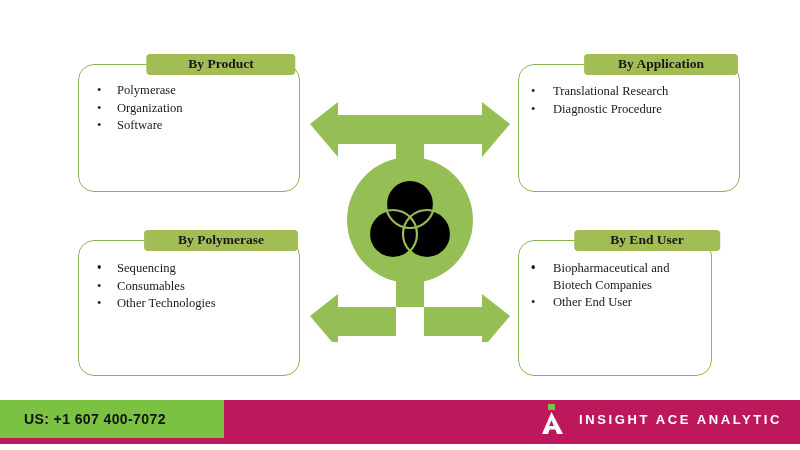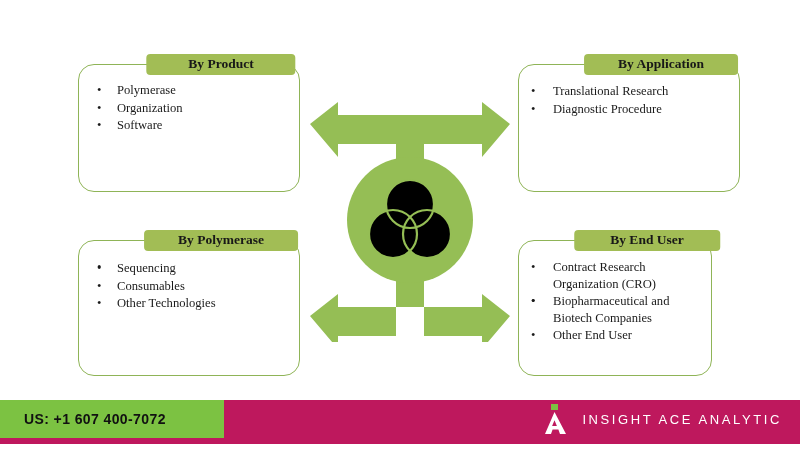--- a/index.html
+++ b/index.html
@@ -143,21 +143,21 @@
     top: 0;
     height: 38px;
     display: flex;
     align-items: center;
     gap: 14px;
   }
   #brand-name {
     color: #ffffff;
     font-family: "Liberation Sans", sans-serif;
     font-size: 13px;
-    font-weight: normal;
+    font-weight: bold;
     letter-spacing: 2.6px;
     white-space: nowrap;
   }
   #brand-mark { display: block; }
 </style>
 </head>
 <body>
 
 <div id="page">
 
@@ -185,21 +185,21 @@
       <li><span class="bullet">•</span></li>
       <li><span class="bullet">•</span><span>Sequencing</span></li>
       <li><span class="bullet">•</span><span>Consumables</span></li>
       <li><span class="bullet">•</span><span>Other Technologies</span></li>
     </ul>
   </div>
 
   <div class="seg-box" id="box-enduser">
     <div class="seg-header">By End User</div>
     <ul class="seg-list">
-      <li><span class="bullet">•</span><span>Contract Research Organization (CRO)</span></li>
+      <li><span class="bullet">•</span></li>
       <li><span class="bullet">•</span></li>
       <li><span class="bullet">•</span><span>Biopharmaceutical and Biotech Companies</span></li>
       <li><span class="bullet">•</span><span>Other End User</span></li>
     </ul>
   </div>
 
   <div id="center-graphic">
     <svg width="220" height="244" viewBox="0 0 220 244" xmlns="http://www.w3.org/2000/svg">
 
       <g>

